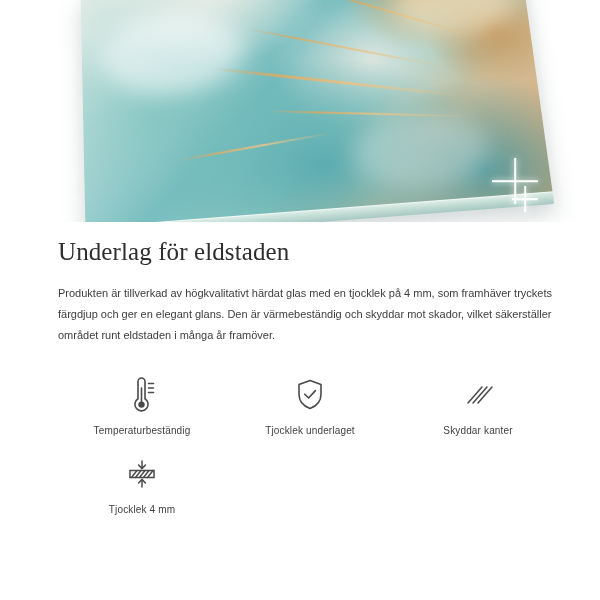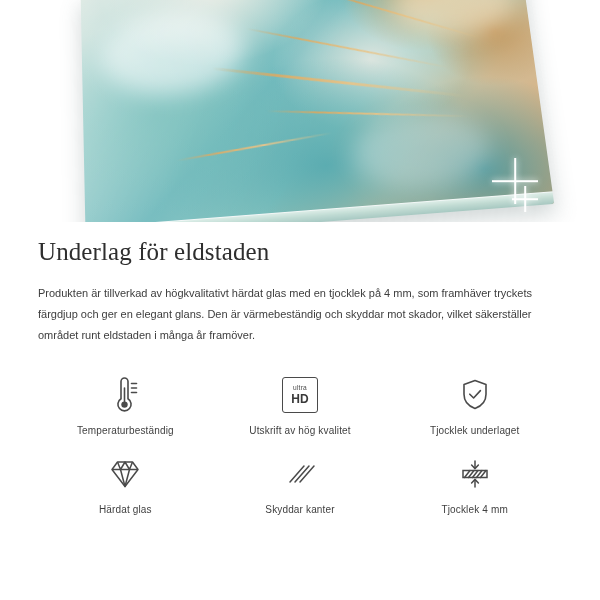--- a/index.html
+++ b/index.html
@@ -113,20 +113,21 @@
   .sparkle::before { width: 46px; height: 1.6px; box-shadow: 0 0 6px #fff; }
   .sparkle::after  { width: 1.6px; height: 46px; box-shadow: 0 0 6px #fff; }
   .sparkle.s1 { left: 492px; top: 158px; }
   .sparkle.s2 { left: 512px; top: 186px; width: 26px; height: 26px; }
   .sparkle.s2::before { width: 26px; }
   .sparkle.s2::after  { height: 26px; }
 
   
   .content {
     padding: 14px 38px 0 38px;
+    margin-left: 20px;
   }
 
   .headline {
     font-family: "Liberation Serif", serif;
     font-size: 25px;
     font-weight: 400;
     line-height: 1.30;
     color: #2e2e2e;
     margin: 0 0 14px 0;
     letter-spacing: 0.1px;
@@ -235,51 +236,31 @@
             <circle cx="17.5" cy="29.6" r="3.2" fill="#4a4a4a" stroke="none"></circle>
             <line x1="17.5" y1="13" x2="17.5" y2="27"></line>
             <line x1="24.5" y1="8.5" x2="29.5" y2="8.5"></line>
             <line x1="24.5" y1="13" x2="29.5" y2="13"></line>
             <line x1="24.5" y1="17.5" x2="29.5" y2="17.5"></line>
           </svg>
         </div>
         <div class="feature-label">Temperaturbeständig</div>
       </div>
 
-      <div class="feature">
-        <div class="feature-icon">
-          <div class="hd-box">
-            <span class="hd-top">ultra</span>
-            <span class="hd-bottom">HD</span>
-          </div>
-        </div>
-        <div class="feature-label">Utskrift av hög kvalitet</div>
-      </div>
 
       <div class="feature">
         <div class="feature-icon">
           <svg width="36" height="40" viewBox="0 0 36 40" fill="none" stroke="#4a4a4a" stroke-width="1.6" stroke-linecap="round" stroke-linejoin="round">
             <path d="M18 5.5l11 4v9.8c0 7-4.6 11.9-11 14.2-6.4-2.3-11-7.2-11-14.2V9.5l11-4z"></path>
             <polyline points="12.8,19.2 16.6,23 23.4,15.6"></polyline>
           </svg>
         </div>
         <div class="feature-label">Tjocklek underlaget</div>
       </div>
 
-      <div class="feature">
-        <div class="feature-icon">
-          <svg width="40" height="36" viewBox="0 0 40 36" fill="none" stroke="#4a4a4a" stroke-width="1.5" stroke-linejoin="round">
-            <path d="M7 13.5L12.5 6h15L33 13.5 20 30.5 7 13.5z"></path>
-            <path d="M7 13.5h26"></path>
-            <path d="M12.5 6l3 7.5L20 6l4.5 7.5L27.5 6"></path>
-            <path d="M15.5 13.5L20 30.5l4.5-17"></path>
-          </svg>
-        </div>
-        <div class="feature-label">Härdat glas</div>
-      </div>
 
       <div class="feature">
         <div class="feature-icon">
           <svg width="40" height="36" viewBox="0 0 40 36" fill="none" stroke="#4a4a4a" stroke-width="1.5" stroke-linecap="round">
             <line x1="10" y1="26" x2="24" y2="10"></line>
             <line x1="15" y1="26" x2="29" y2="10"></line>
             <line x1="20" y1="26" x2="34" y2="10"></line>
           </svg>
         </div>
         <div class="feature-label">Skyddar kanter</div>

